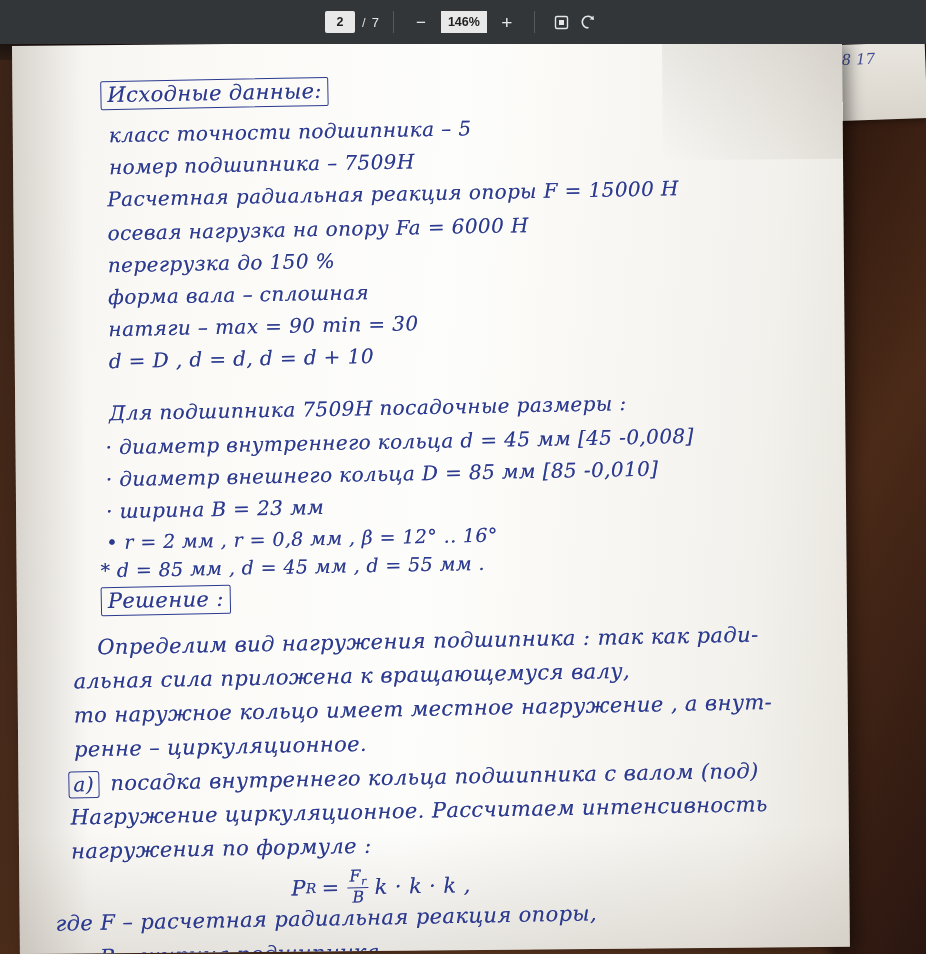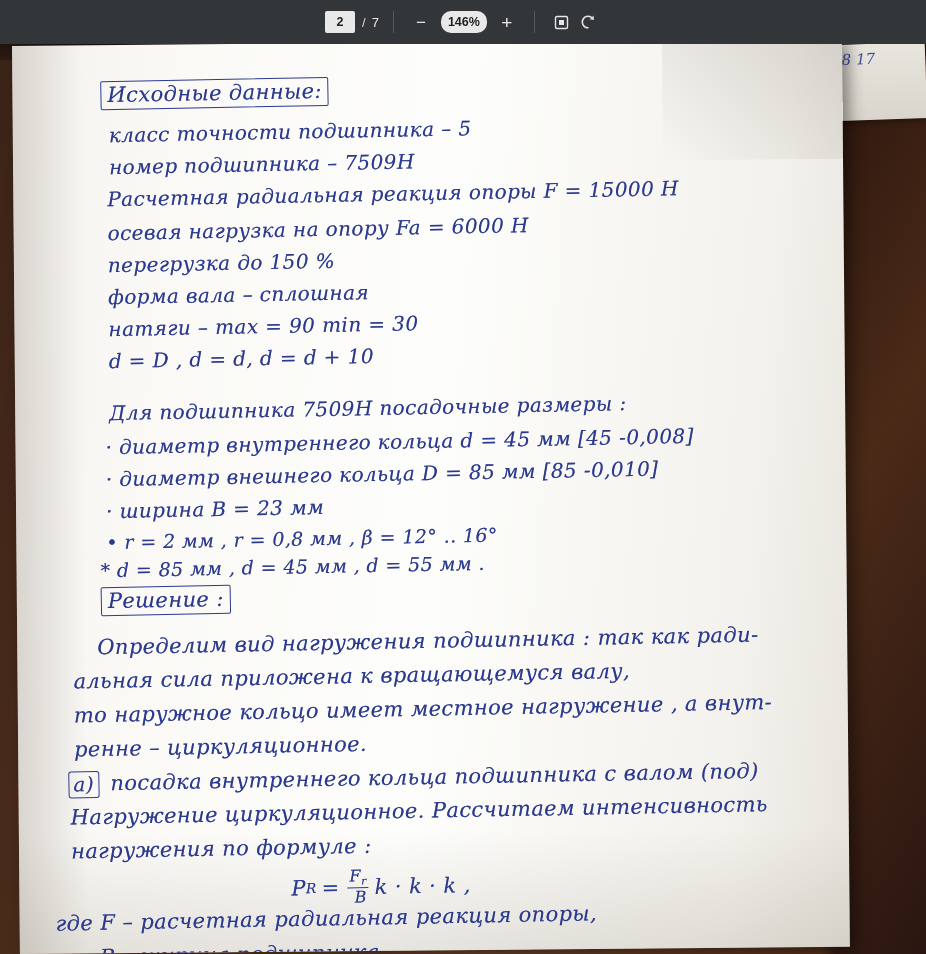--- a/index.html
+++ b/index.html
@@ -57,21 +57,21 @@
     display: flex; align-items: center; justify-content: center;
     color: #e6e6e6;
     border-radius: 3px;
     cursor: pointer;
     user-select: none;
   }
   .tb-btn svg { display: block; }
   .zoom-box {
     min-width: 46px; height: 22px;
     background: #e8e8e8;
-    border-radius: 10px;
+    border-radius: 0;
     color: #1f1f1f;
     font-size: 12.5px;
     font-weight: bold;
     text-align: center;
     line-height: 22px;
     padding: 0 5px;
     margin: 0 7px;
   }
   .minus-glyph {
     font-size: 17px;
@@ -188,21 +188,21 @@
     padding: 0px 4px 1px 4px;
   }
   .sz21 { font-size: 21px; }
   .sz20 { font-size: 20px; }
   .sz19 { font-size: 19px; }
   .sub { font-size: 0.66em; vertical-align: -0.3em; }
 
   .frac {
     display: inline-flex;
     flex-direction: column;
-    align-items: flex-end;
+    align-items: center;
     vertical-align: -0.45em;
     margin: 0 3px;
     line-height: 1.0;
   }
   .frac .num { font-size: 16px; padding: 0 2px; }
   .frac .bar { width: 100%; height: 1.6px; background: #2b3a8f; margin: 1px 0; }
   .frac .den { font-size: 16px; padding: 0 2px; }
 
   
   .tilt { transform: rotate(-0.6deg); transform-origin: left center; }

